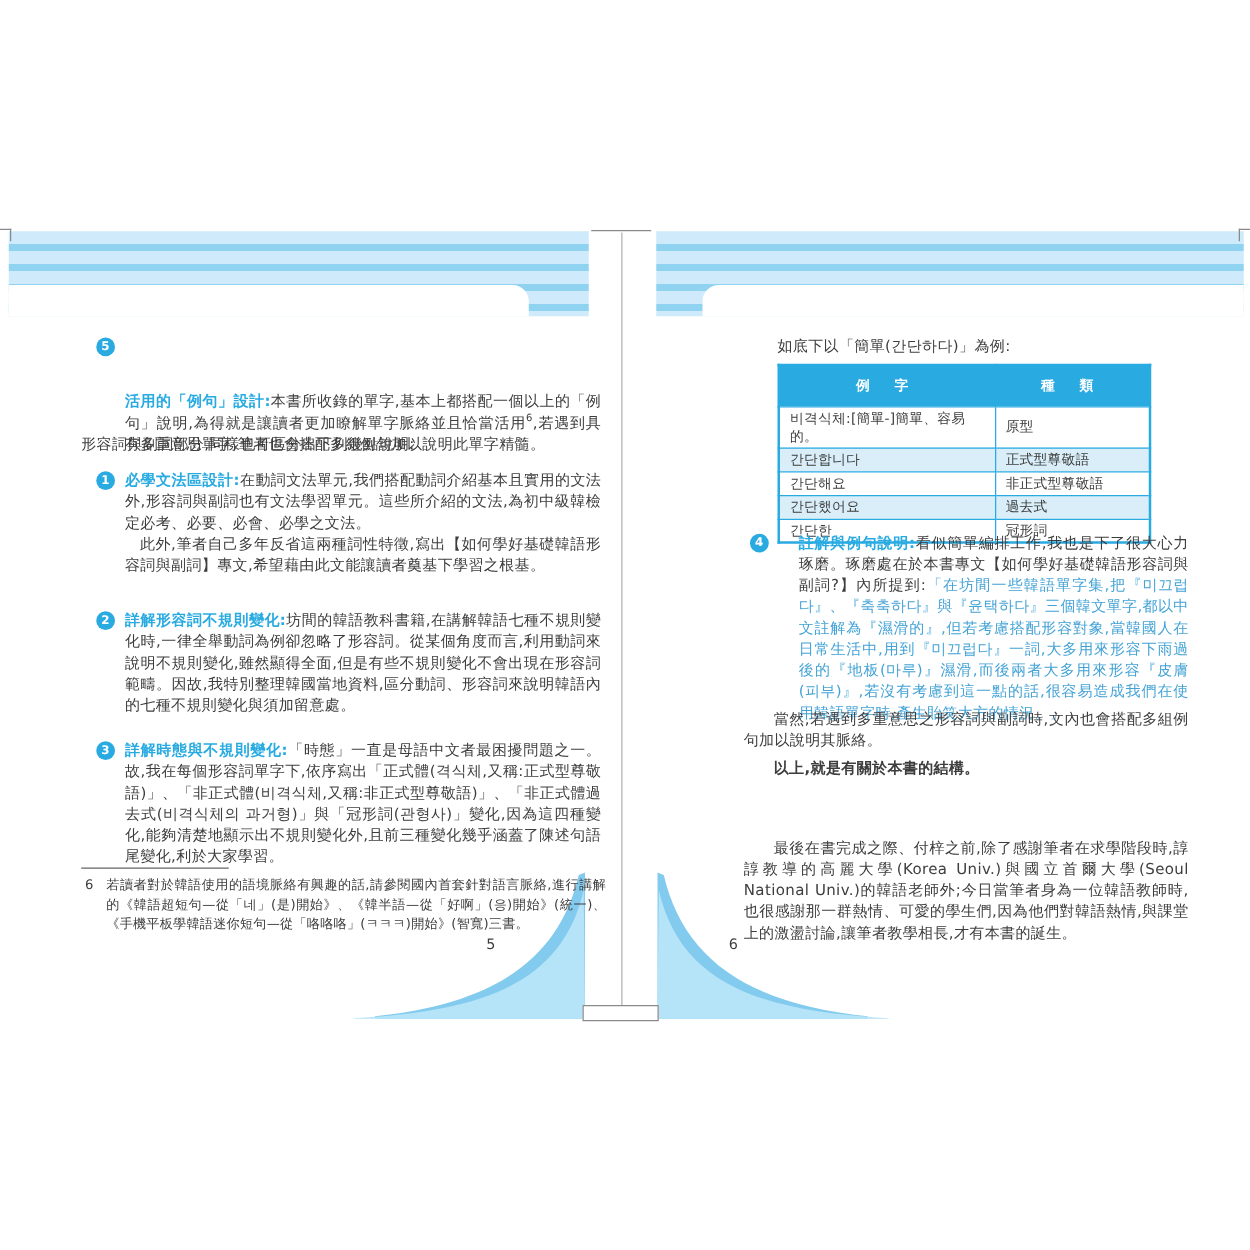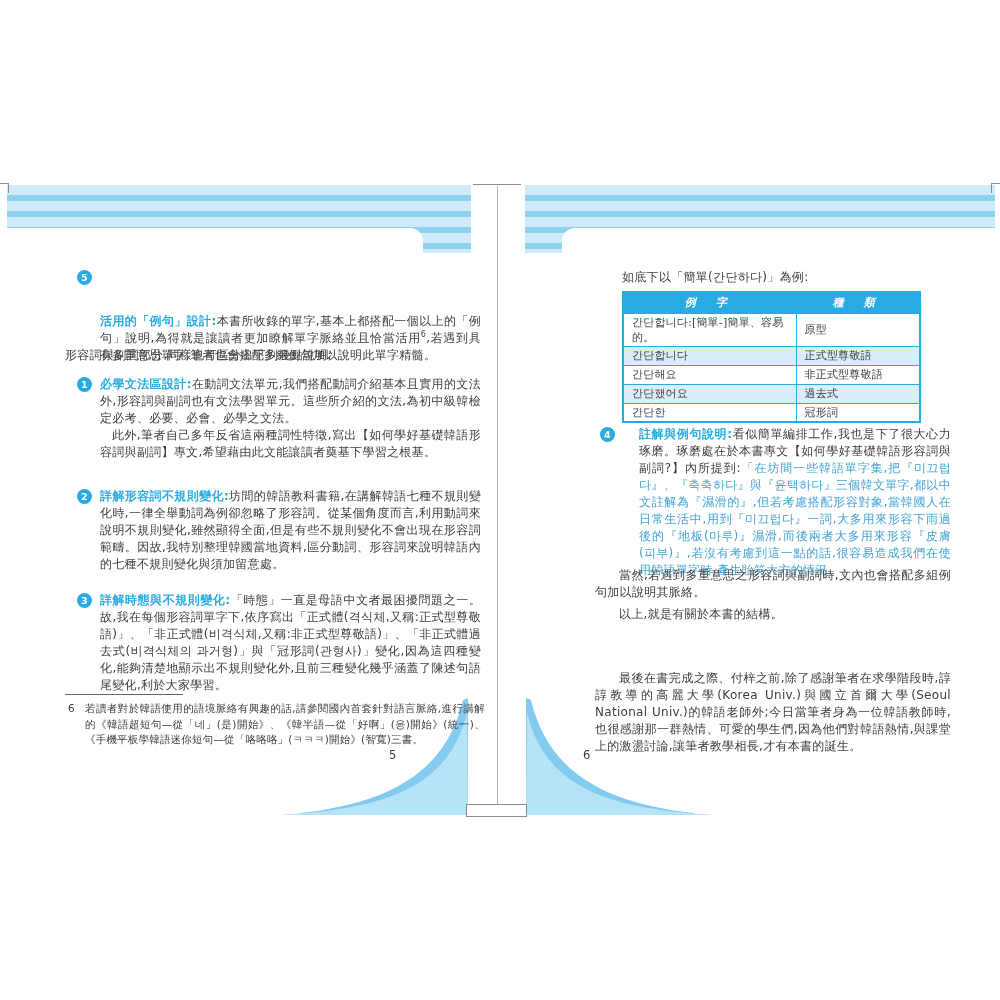--- a/index.html
+++ b/index.html
@@ -73,33 +73,33 @@
 
   .page-num{position:absolute;font-size:11.5px;color:#3d3d3d;}
   .page-num-left{left:389px;top:748px;}
   .page-num-right{left:583px;top:748px;}
 
   
   .rp-intro{left:622px;top:269px;width:330px;}
   .conj-table{position:absolute;left:622px;top:291px;width:299px;
       border-collapse:collapse;font-size:11px;letter-spacing:.2px;}
   .conj-table th{background:var(--table-header-bg,var(--accent));color:#fff;
-      font-weight:bold;height:21px;letter-spacing:8px;text-align:center;
-      border:1px solid var(--table-border);font-style:italic;}
+      font-weight:bold;height:33px;letter-spacing:8px;text-align:center;
+      border:1px solid var(--table-border);}
   .conj-table td{height:19px;padding:1px 8px;border:1px solid var(--table-border);
       color:#3d3d3d;}
   .conj-table td.c1{width:173px;}
   .conj-table tr:nth-child(even) td{background:var(--table-row-alt);}
   .conj-table{border:2px solid var(--table-border);}
 
   .rp-item4{left:595px;top:426px;width:356px;}
   .rp-item4 .badge{left:5px;}
   .rp-item4 .item-text{margin-left:44px;}
   .rp-para1{left:595px;top:567px;width:356px;}
-  .rp-para2{left:595px;top:606px;width:356px;}
+  .rp-para2{left:595px;top:606px;width:356px;font-weight:bold;}
   .rp-para3{left:595px;top:670px;width:356px;}
 </style>
 </head>
 <body>
 
 <div class="banner banner-left">
   <div class="cut"></div>
 </div>
 <div class="banner banner-right">
   <div class="cut"></div>
@@ -165,21 +165,21 @@
 
 <table class="conj-table">
   <thead>
     <tr>
       <th>例 字</th>
       <th>種 類</th>
     </tr>
   </thead>
   <tbody>
     <tr>
-      <td class="c1">간단합니다:[簡單-]簡單、容易的。</td>
+      <td class="c1">비격식체:[簡單-]簡單、容易的。</td>
       <td>原型</td>
     </tr>
     <tr>
       <td class="c1">간단합니다</td>
       <td>正式型尊敬語</td>
     </tr>
     <tr>
       <td class="c1">간단해요</td>
       <td>非正式型尊敬語</td>
     </tr>

